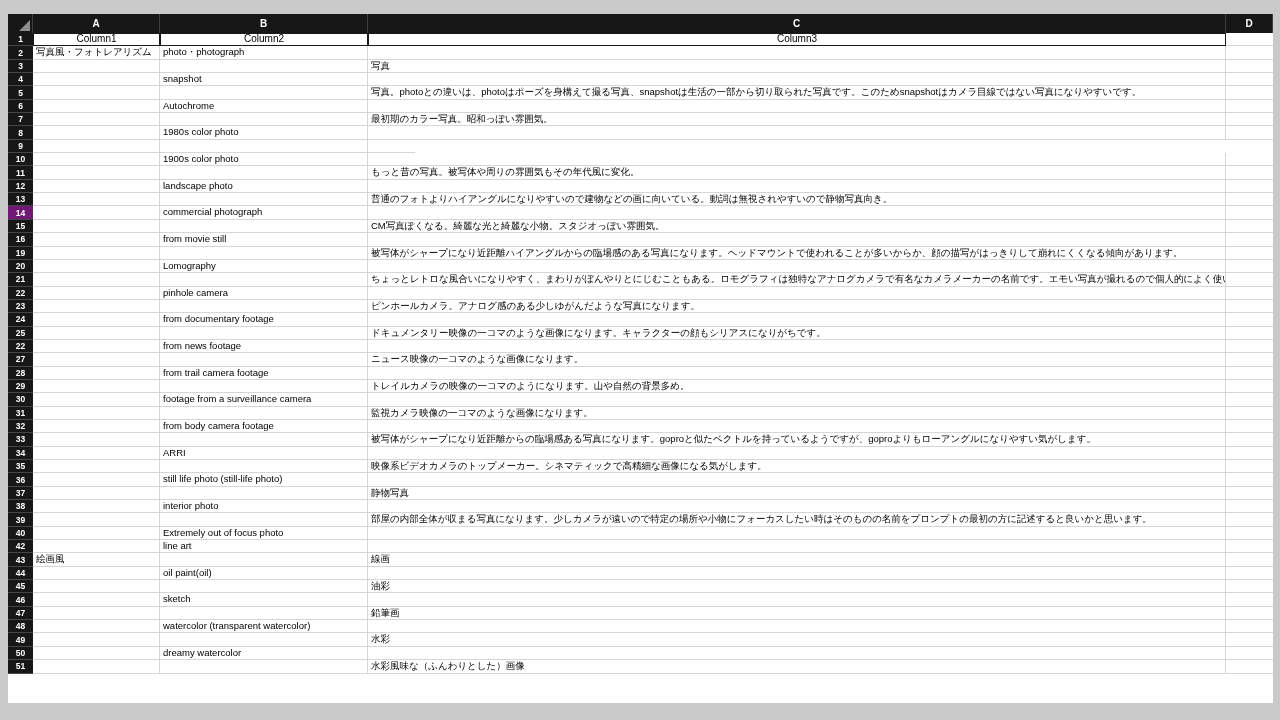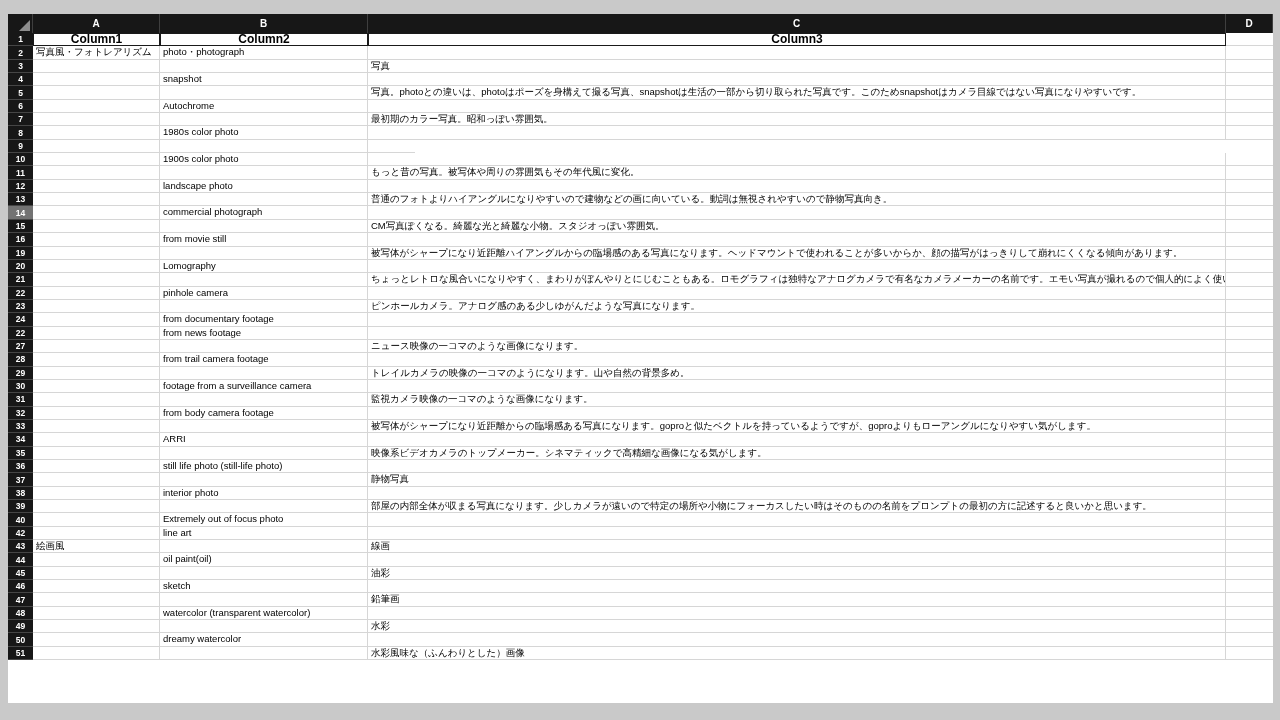--- a/index.html
+++ b/index.html
@@ -37,37 +37,37 @@
     height:100%;
   }
   .grid-row{display:flex;height:var(--row-h);box-sizing:border-box;}
   .rowhdr{
     flex:none;width:var(--w-rowhdr);box-sizing:border-box;
     background:#171717;color:#ffffff;
     font-size:8.5px;font-weight:bold;
     display:flex;align-items:center;justify-content:center;
     border-bottom:1px solid #454545;
   }
-  .rowhdr.selected{background:#737373;}
+  .rowhdr.selected{background:#701a75;}
   .cell{
     flex:none;box-sizing:border-box;
     background:#ffffff;
     font-size:9.5px;color:#000000;
     line-height:12.5px;
     white-space:nowrap;overflow:hidden;
     padding:0 0 0 3px;
     border-right:1px solid #d6d6d6;
     border-bottom:1px solid #d6d6d6;
   }
   .cell.colA{width:var(--w-a);}
   .cell.colB{width:var(--w-b);}
   .cell.colC{width:var(--w-c);}
   .cell.colD{width:var(--w-d);border-right:none;}
   .cell.tablehdr{
-    font-weight:bold;text-align:center;font-size:12px;
+    font-weight:normal;text-align:center;font-size:10px;
     border:1.5px solid #1a1a1a;
     padding:0;
     line-height:10.5px;
   }
 </style>
 </head>
 <body>
 
 <div class="sheet">
   <div class="colhdr-row">
@@ -229,20 +229,27 @@
         <div class="cell colD"></div>
       </div>
       <div class="grid-row">
         <div class="rowhdr">24</div>
         <div class="cell colA"></div>
         <div class="cell colB">from documentary footage</div>
         <div class="cell colC"></div>
         <div class="cell colD"></div>
       </div>
       <div class="grid-row">
+        <div class="rowhdr">25</div>
+        <div class="cell colA"></div>
+        <div class="cell colB"></div>
+        <div class="cell colC">ドキュメンタリー映像の一コマのような画像になります。キャラクターの顔もシリアスになりがちです。</div>
+        <div class="cell colD"></div>
+      </div>
+      <div class="grid-row">
         <div class="rowhdr">22</div>
         <div class="cell colA"></div>
         <div class="cell colB">from news footage</div>
         <div class="cell colC"></div>
         <div class="cell colD"></div>
       </div>
       <div class="grid-row">
         <div class="rowhdr">27</div>
         <div class="cell colA"></div>
         <div class="cell colB"></div>

